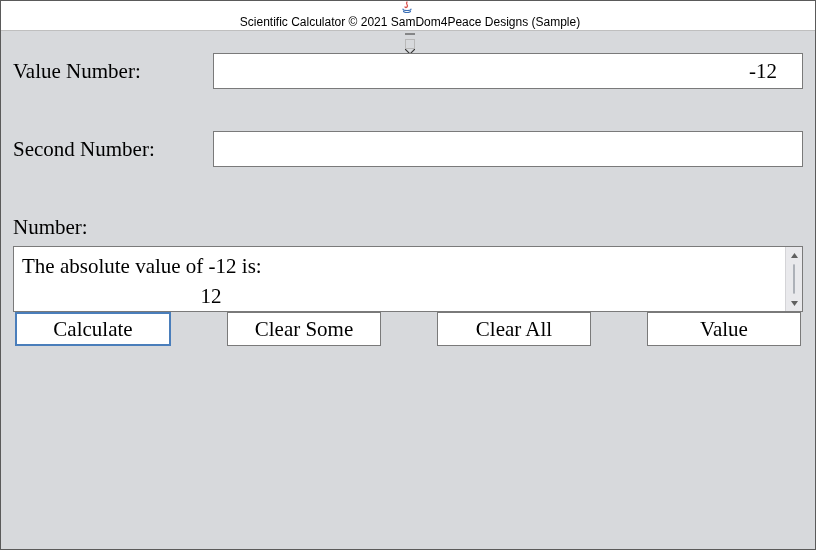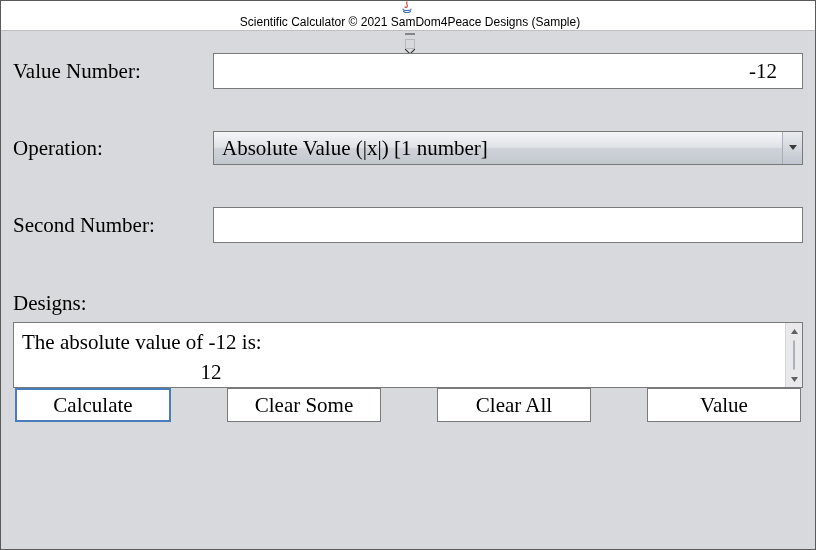--- a/index.html
+++ b/index.html
@@ -189,40 +189,27 @@
     </div>
   </div>
 
   <div class="content">
 
     <div class="row first">
       <div class="label">Value Number:</div>
       <input class="field right" value="-12" style="">
     </div>
 
-    <div class="row" style="margin-top:42px">
-      <div class="label">Operation:</div>
-      <div class="combo-wrap">
-        <div class="combo">
-          <span>Absolute Value (|x|) [1 number]</span>
-        </div>
-        <div class="combo-arrow">
-          <svg width="8" height="6">
-              <polygon points="0,0 8,0 4,5" fill="#3b3b3b"></polygon>
-            </svg>
-        </div>
-      </div>
-    </div>
 
     <div class="row" style="margin-top:42px">
       <div class="label">Second Number:</div>
       <input class="field" value="" style="">
     </div>
 
-    <div class="label result-label">Designs:</div>
+    <div class="label result-label">Number:</div>
 
     <div class="result-box-wrap">
       <div class="result-box">The absolute value of -12 is:
                                   12</div>
       <div class="vscroll">
         <div class="arrow">
           <svg width="7" height="5">
               <polygon points="3.5,0 7,5 0,5" fill="#606060"></polygon>
             </svg>
         </div>

